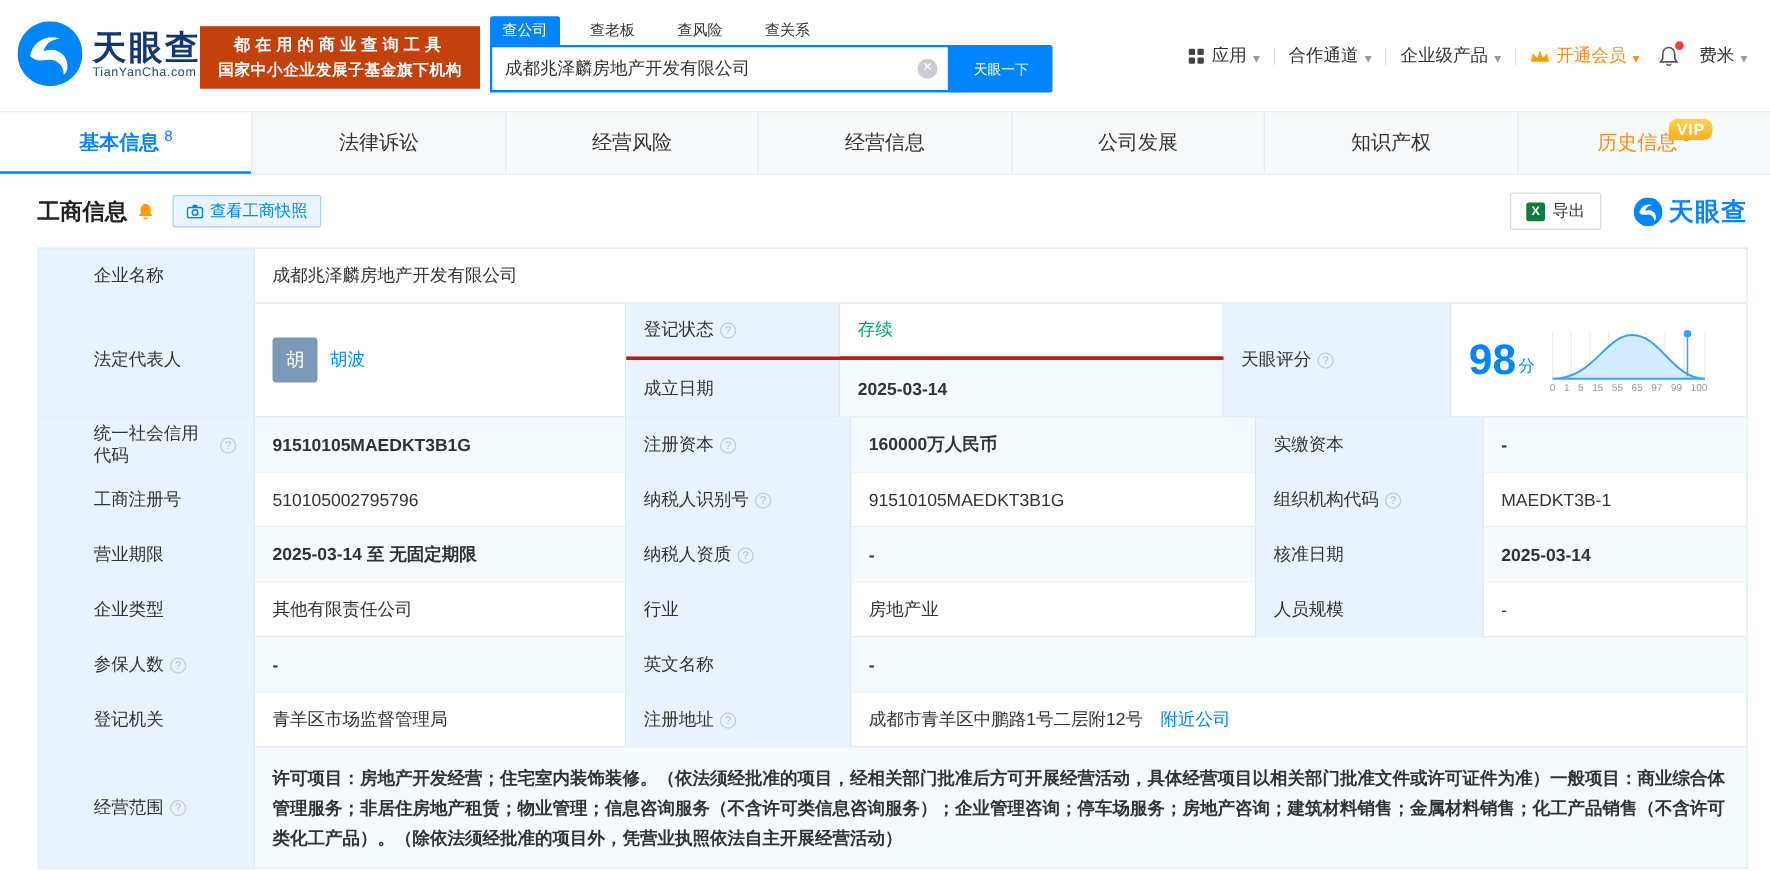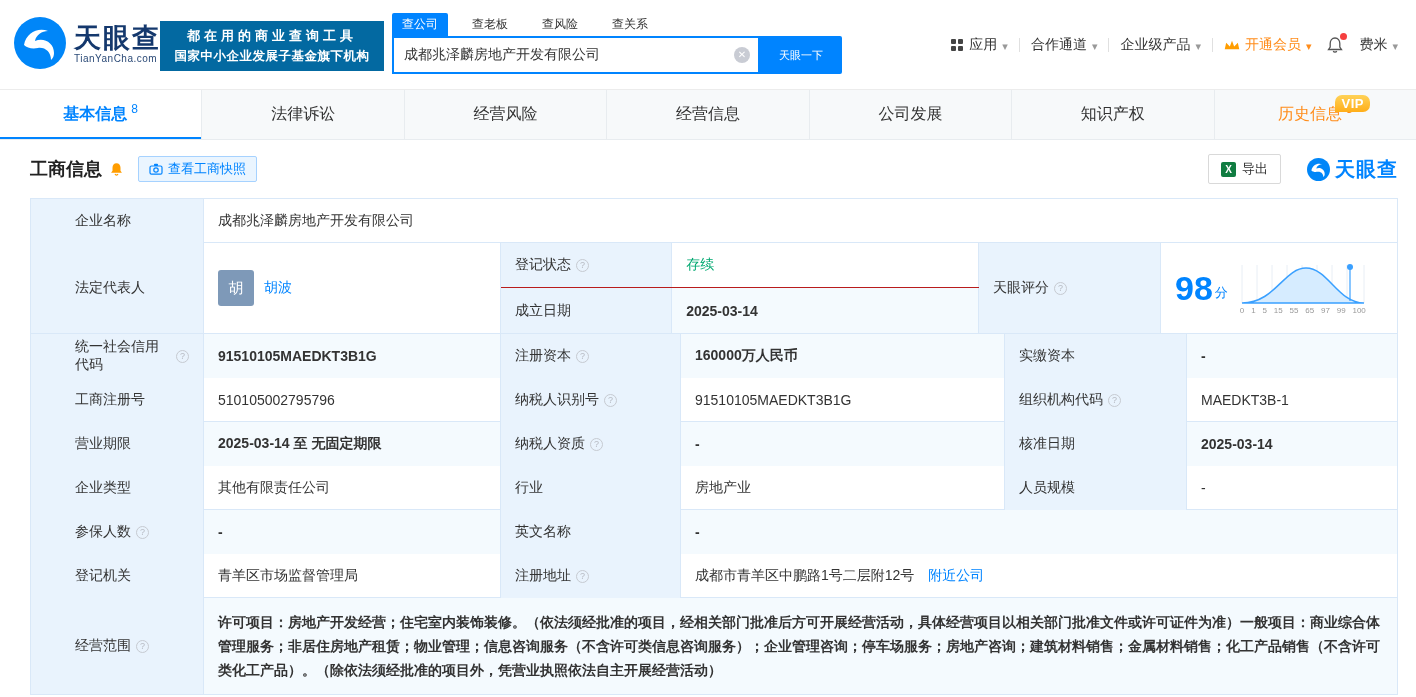--- a/index.html
+++ b/index.html
@@ -4,21 +4,21 @@
 <style>
   * { margin:0; padding:0; box-sizing:border-box; }
   html,body { width:1416px; height:697px; overflow:hidden; background:#fff;
     font-family:"Liberation Sans","DejaVu Sans",sans-serif; color:#333; }
 
   
   .header { position:relative; height:90px; background:#fff; border-bottom:1px solid #ececec; }
   .logo { position:absolute; left:14px; top:17px; display:flex; align-items:center; gap:8px; cursor:pointer; }
   .logo-title { font-size:27px; font-weight:bold; color:#14386d; line-height:30px; letter-spacing:2px; }
   .logo-sub { font-size:10px; color:#2b4a77; letter-spacing:0.5px; }
-  .promo { position:absolute; left:160px; top:21px; width:224px; height:50px; background:#0369a1;
+  .promo { position:absolute; left:160px; top:21px; width:224px; height:50px; background:#c2410c;
     color:#fff; font-weight:bold; display:flex; flex-direction:column; justify-content:center; align-items:center; }
   .promo-l1 { font-size:13px; letter-spacing:4px; line-height:20px; }
   .promo-l2 { font-size:12.5px; letter-spacing:0.5px; line-height:20px; }
 
   .search-area { position:absolute; left:392px; top:12px; width:450px; }
   .search-tabs { display:flex; align-items:flex-end; height:24px; }
   .stab { font-size:12px; color:#333; padding:3px 10px; margin-right:14px; cursor:pointer; }
   .stab.active { background:#0084ff; color:#fff; border-radius:2px 2px 0 0; }
   .search-row { display:flex; }
   .search-input-wrap { position:relative; width:368px; height:38px; border:2px solid #0084ff; background:#fff; }
@@ -74,21 +74,21 @@
   .row:last-child { border-bottom:none; }
   .cell { border-right:1px solid #d9e8f8; display:flex; align-items:center; padding:0 14px; }
   .cell.last { border-right:none; }
   .lab { background:#e9f3fd; color:#333; }
   .tint { background:#f4fafe;font-weight:bold; }
   .c1{width:173px;padding-left:44px;} .c2{width:297px;} .c3{width:180px;} .c4{width:324px;text-align:right;} .c5{width:182px;} .c6{flex:1;}
   .h44{height:44px;} .h90{height:90px;}
   .span-rest{flex:1;}
   .midcol { width:478px; display:flex; flex-direction:column; }
   .subrow { display:flex; height:45px; }
-  .subrow.first { border-bottom:1px solid #b91c1c; }
+  .subrow.first { border-bottom:3px solid #b91c1c; }
   .subrow .cell { height:100%; }
   .q { display:inline-block; width:13px; height:13px; border:1px solid #c6cad1; border-radius:50%;
     font-size:9px; line-height:11px; text-align:center; color:#b6bac2; margin-left:5px; cursor:pointer; flex:none; }
   .q::after { content:"?"; }
   .link { color:#0084ff; cursor:pointer; }
   .avatar { width:36px; height:36px; background:#7e99b8; border-radius:3px; color:#fff; font-size:15px;
     display:flex; align-items:center; justify-content:center; flex:none; }
   .rep-name { margin-left:10px; }
   .status-green { color:#00a870; }
   .score-cell { gap:12px; }

